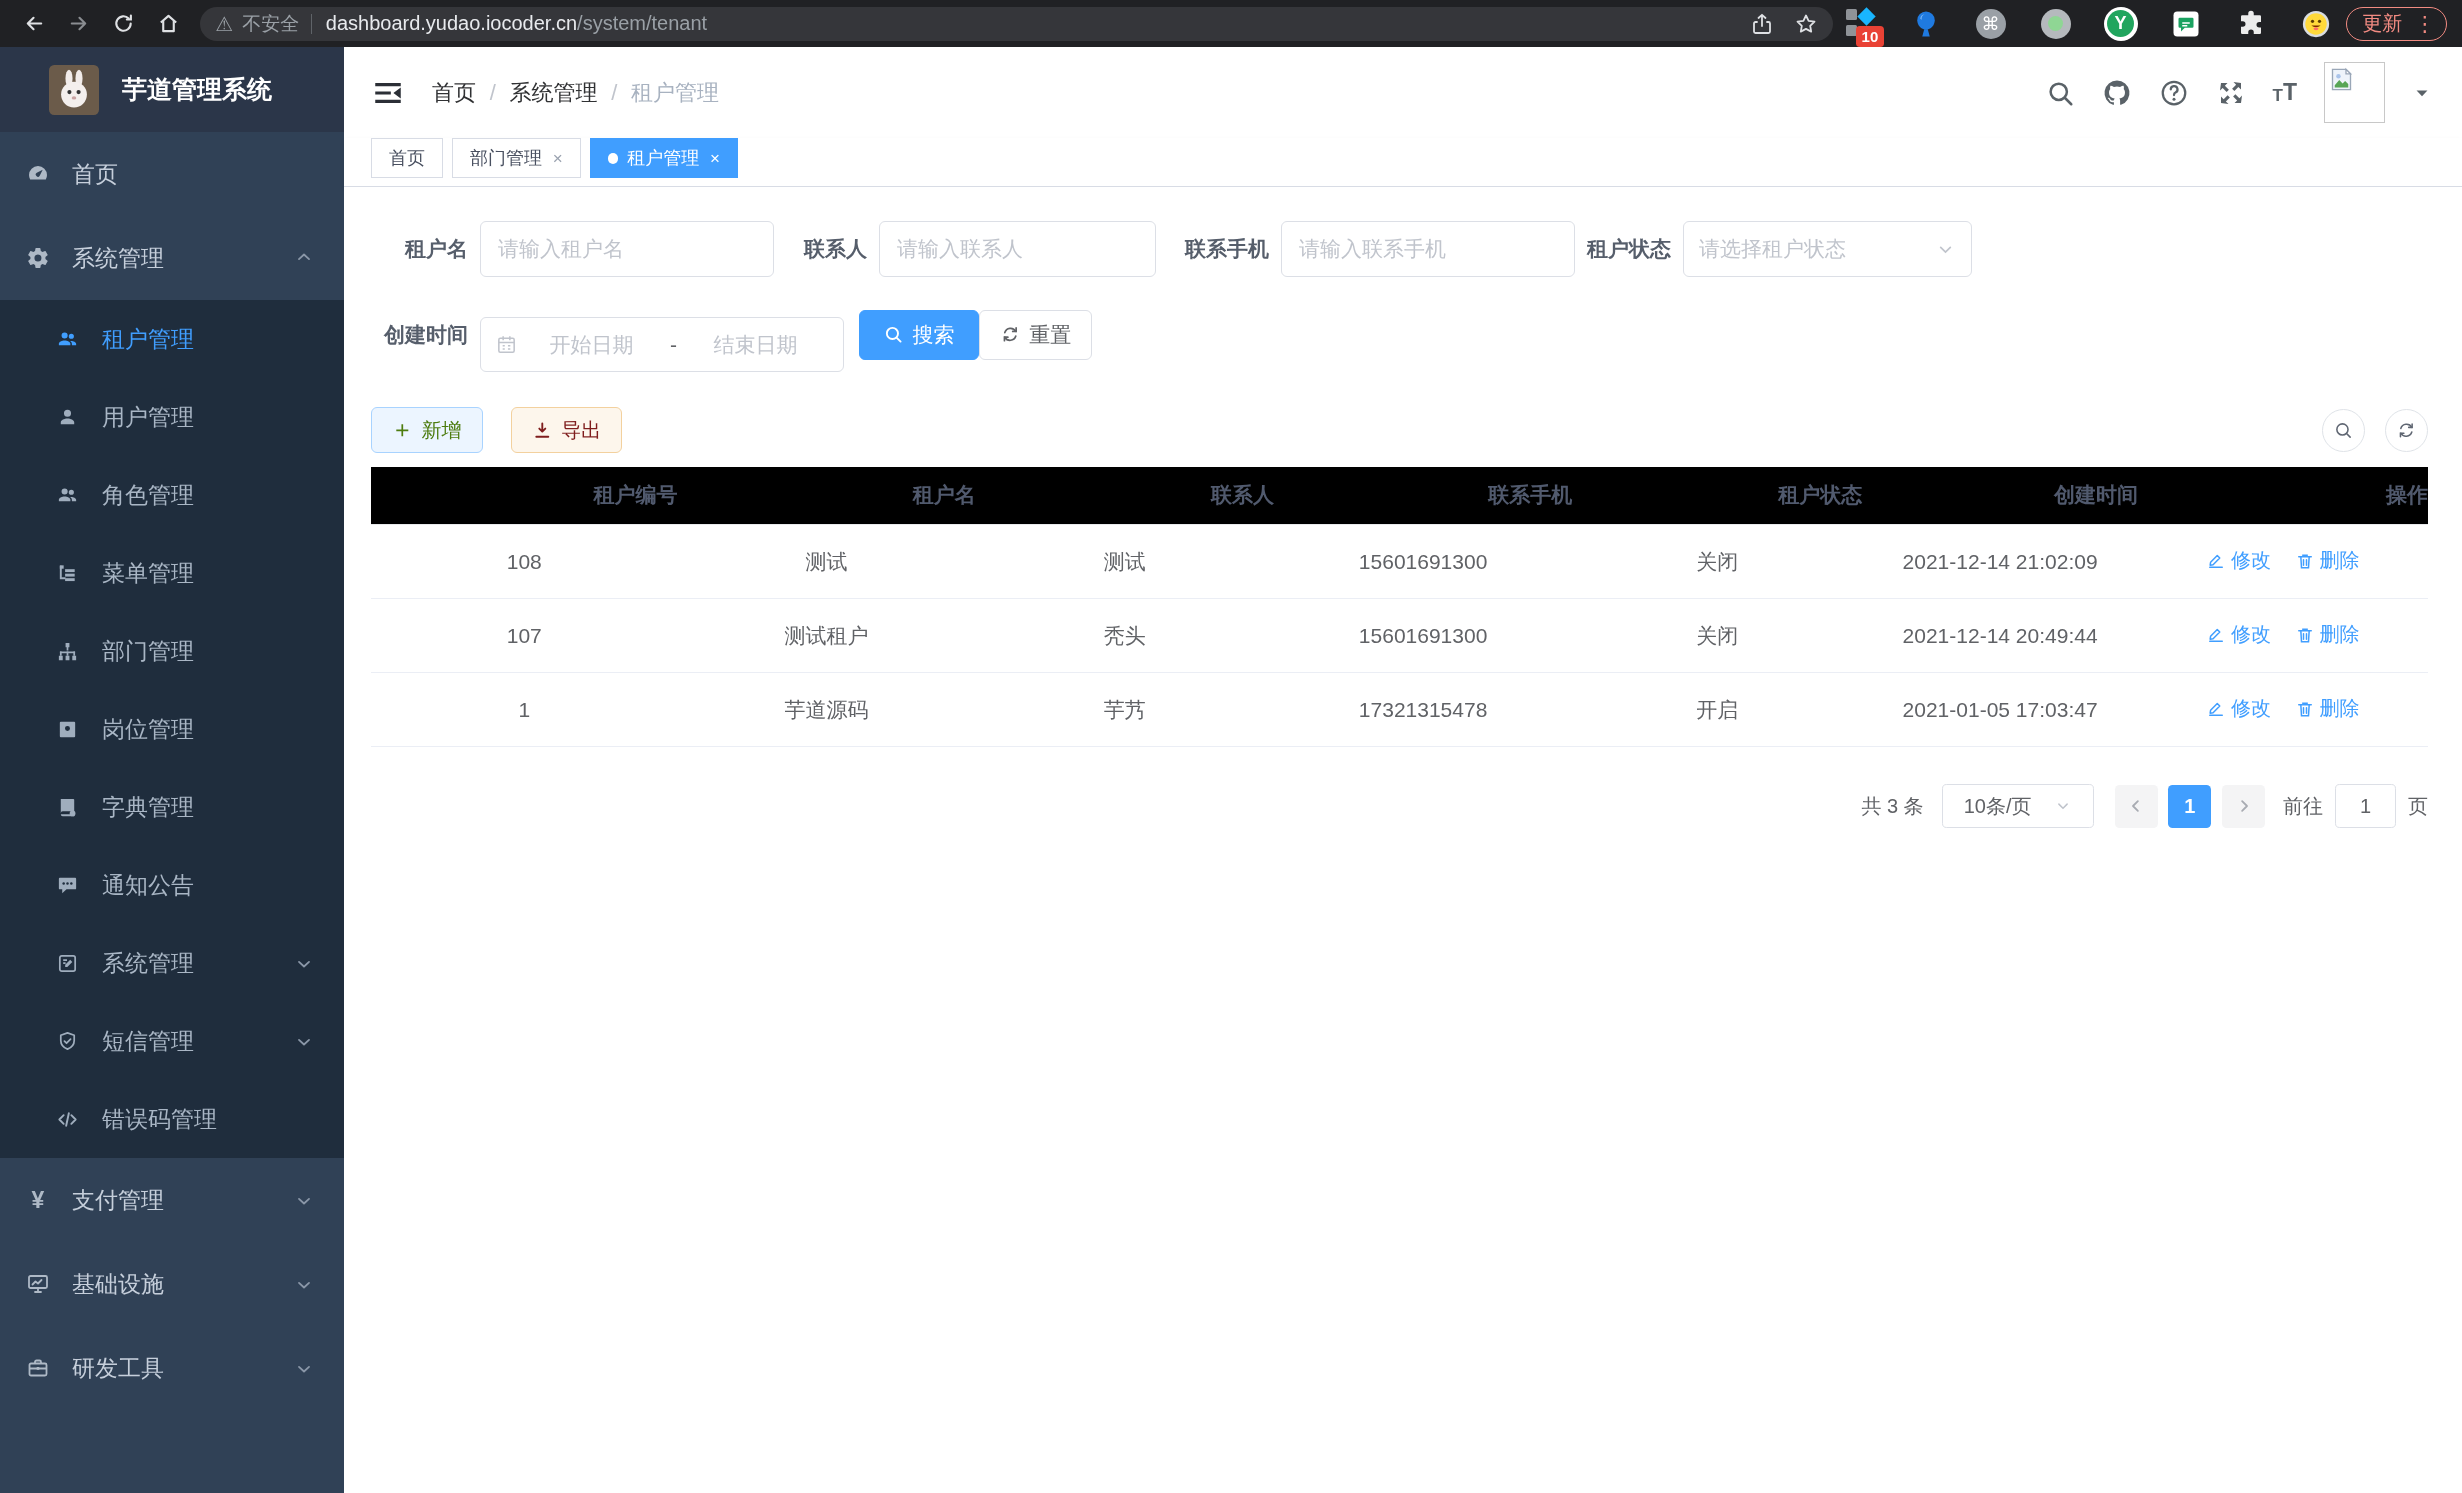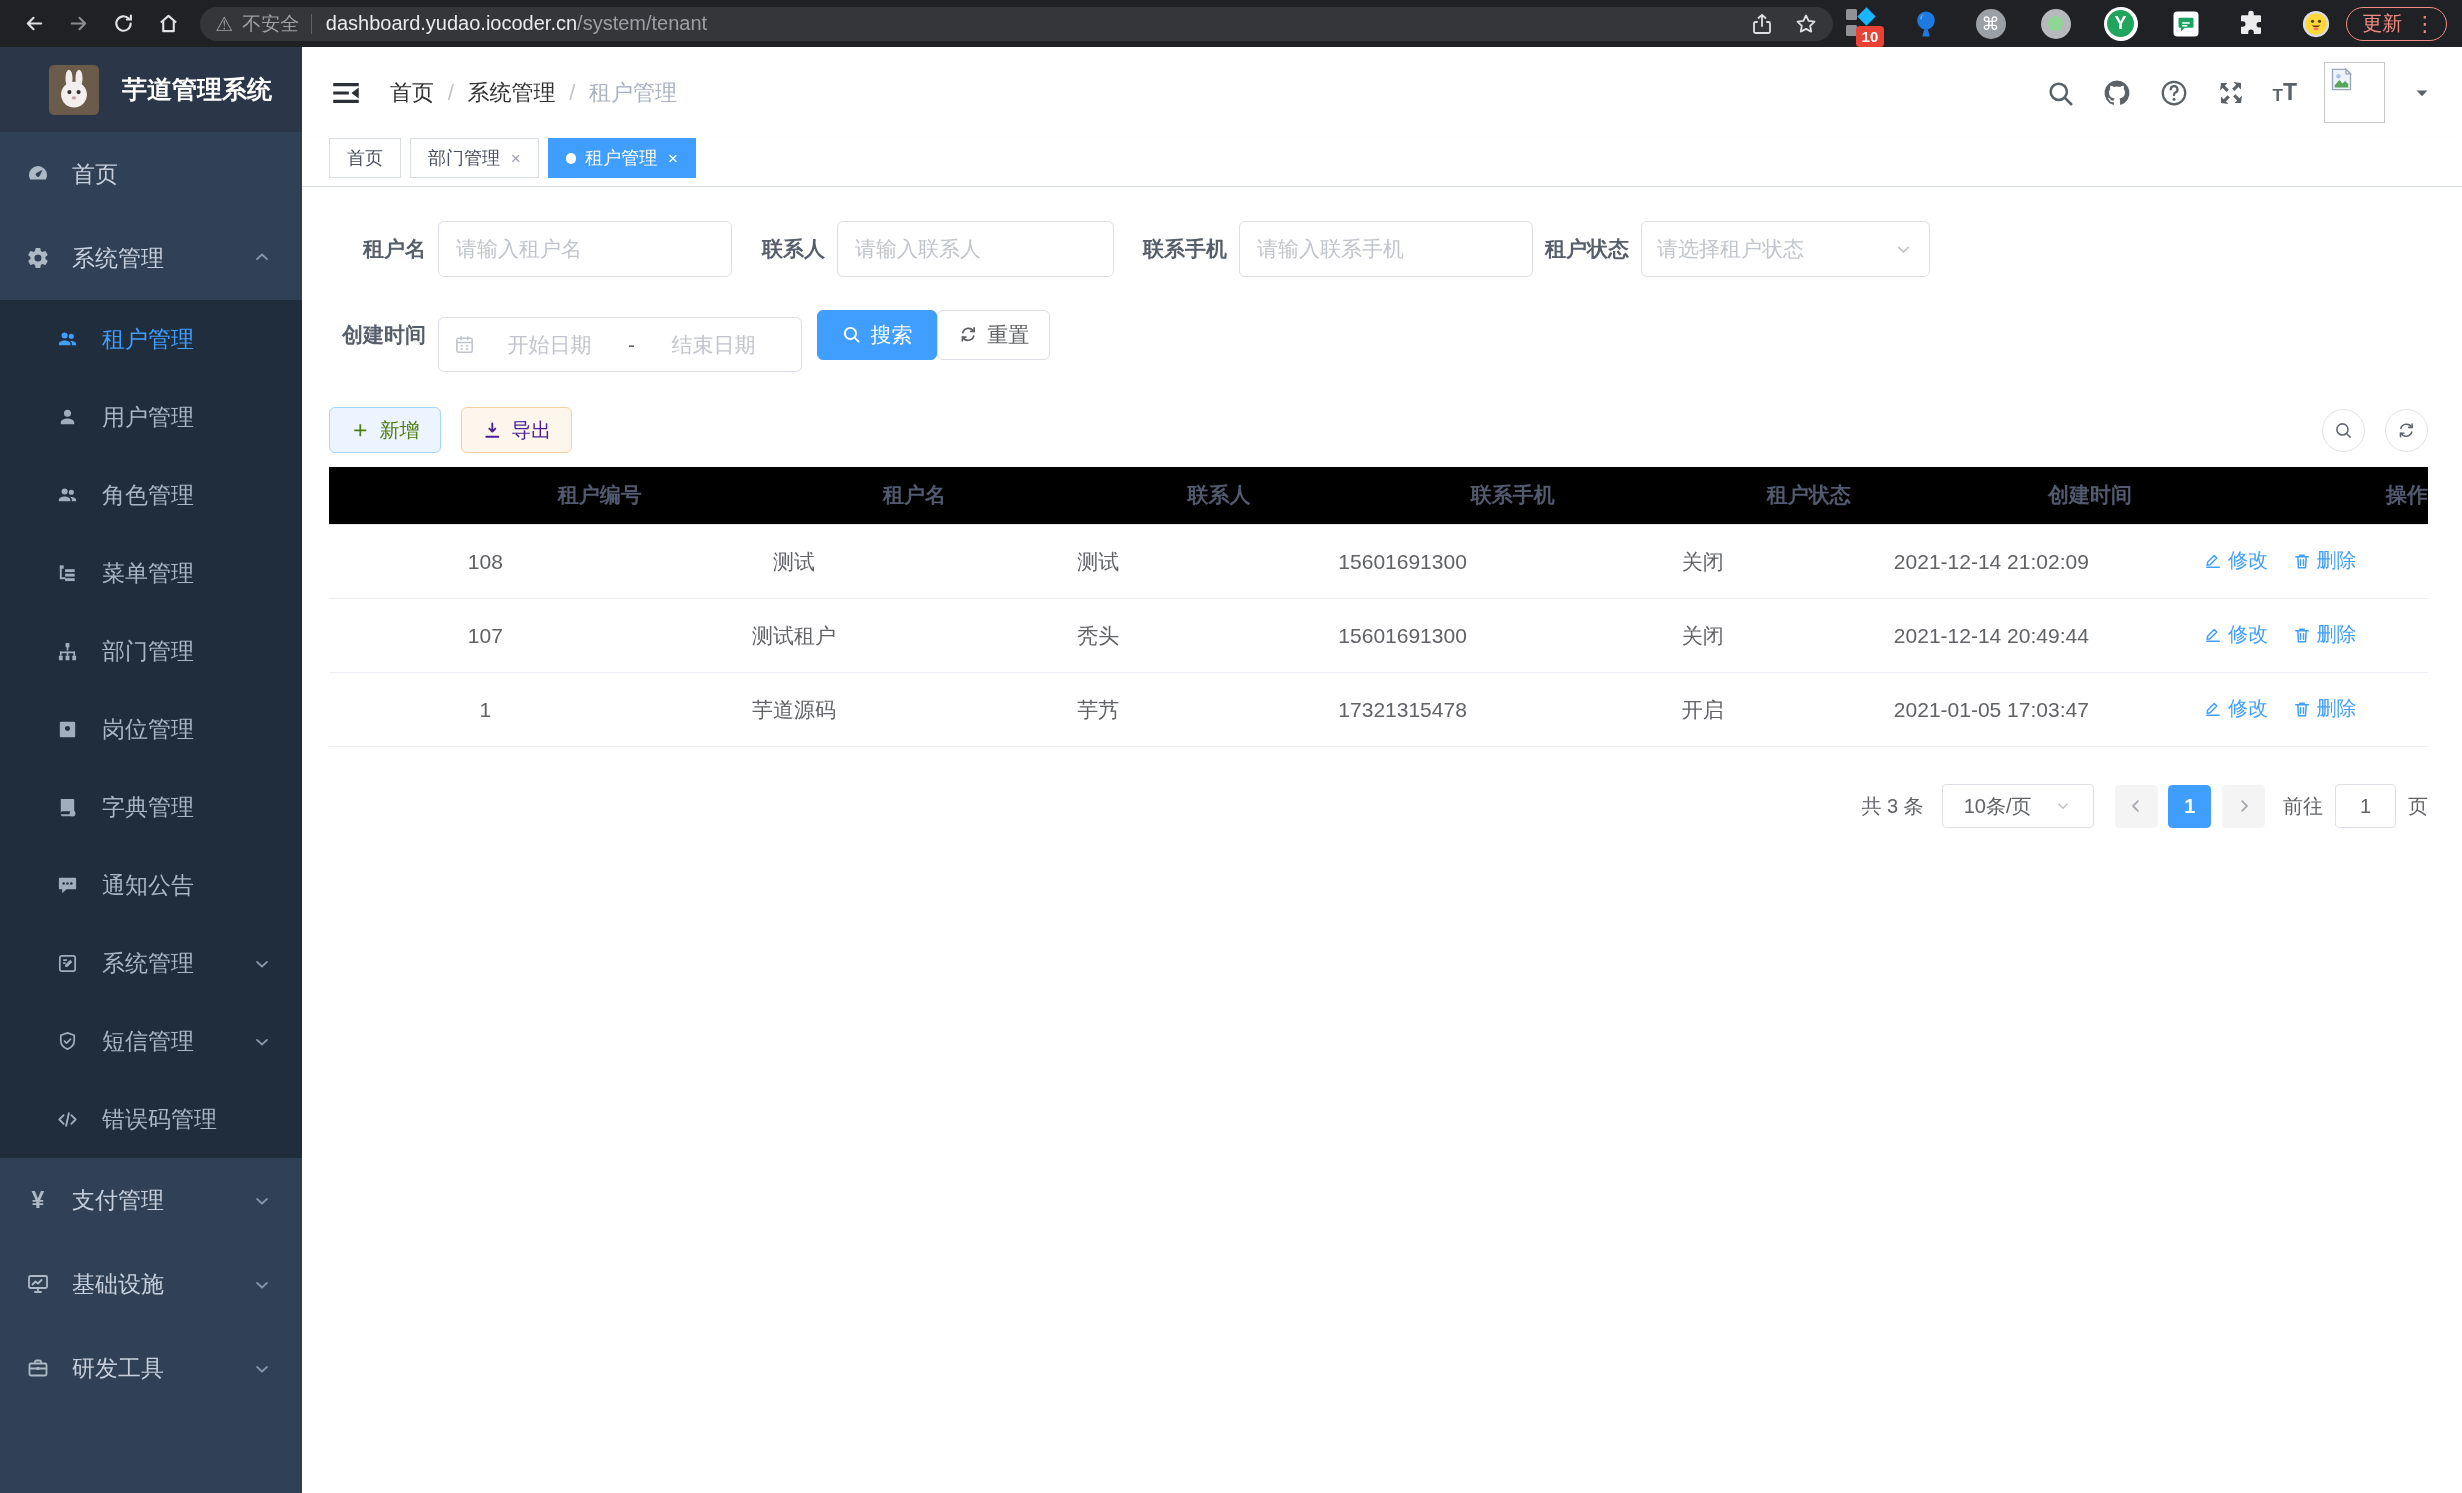--- a/index.html
+++ b/index.html
@@ -31,21 +31,21 @@
   .circle.grey { background:#9aa0a6; color:#fff; }
   .dot-circle { width:30px; height:30px; border-radius:50%; background:#b5b9bd; display:flex; align-items:center; justify-content:center; }
   .dot-circle i { width:15px; height:15px; border-radius:50%; background:#8fd694; display:block; }
   .y-circle { width:34px; height:34px; border-radius:50%; background:#fff; display:flex; align-items:center; justify-content:center; }
   .y-circle i { width:27px; height:27px; border-radius:50%; background:#21a55e; color:#fff; font-style:normal; font-weight:700; font-size:18px; display:flex; align-items:center; justify-content:center; }
   .update-btn { height:34px; border:1.5px solid #f28b82; border-radius:18px; color:#f28b82; font-size:20px; display:flex; align-items:center; padding:0 6px 0 15px; gap:7.6px; white-space:nowrap; }
   .kebab { color:#f28b82; font-size:21px; letter-spacing:0; line-height:1; padding:0 4.6px; }
 
   
   .app { display:flex; height:1447px; }
-  .sidebar { width:302px; background:#304156; flex:none; overflow:hidden; }
+  .sidebar { width:344px; background:#304156; flex:none; overflow:hidden; }
   .logo-row { height:85px; display:flex; align-items:center; padding-left:49px; gap:23px; background:#2b3649; }
   .logo { width:50px; height:50px; flex:none; }
   .logo svg { width:100%; height:100%; }
   .s-title { color:#fff; font-size:25px; font-weight:700; white-space:nowrap; }
   .s-item { display:flex; align-items:center; height:84px; padding:0 30px 0 26px; font-size:23px; color:#c6cfdb; cursor:pointer; white-space:nowrap; }
   .s-item .icon { width:24px; height:24px; margin-right:22px; color:#aeb9c6; flex:none; }
   .s-item.sub { background:#1f2d3d; height:78px; padding-left:56px; color:#a9b6c5; }
   .s-item.sub .icon { width:23px; height:23px; margin-right:23px; color:#9fadbd; }
   .s-item.active { color:#409eff; }
   .s-item.active .icon { color:#409eff; }
@@ -94,21 +94,21 @@
   .daterange { width:364px; height:55px; border:1.5px solid #dcdfe6; border-radius:6px; display:flex; align-items:center; padding:0 13.7px; background:#fff;margin-top:20px; }
   .daterange .icon { width:23px; height:23px; color:#c0c4cc; flex:none; }
   .dr-ph { flex:1; text-align:center; font-size:21px; color:#c0c4cc; white-space:nowrap; }
   .dr-sep { color:#606266; font-size:21px; padding:0 4.6px; }
   .btn { display:inline-flex; align-items:center; justify-content:center; border-radius:6px; cursor:pointer; white-space:nowrap; }
   .btn .icon { width:20.6px; height:20.6px; margin-right:9px; }
   .btn-search { height:50px; padding:0 23px; background:#409eff; color:#fff; font-size:21px; border:1.5px solid #409eff; margin-left:15px; }
   .btn-reset { height:50px; padding:0 20px; background:#fff; color:#606266; font-size:21px; border:1.5px solid #dcdfe6; }
   .toolbar { display:flex; align-items:center; margin-bottom:13.7px; }
   .btn-add { height:46px; padding:0 20px; background:#ecf5ff; color:#4d7c0f; font-size:20px; border:1.5px solid #a8d3ff; }
-  .btn-export { height:46px; padding:0 20px; background:#fdf6ec; color:#4c1d95; font-size:20px; border:1.5px solid #f3d19e; margin-left:20px;align-items:center; }
+  .btn-export { height:46px; padding:0 20px; background:#fdf6ec; color:#7f1d1d; font-size:20px; border:1.5px solid #f3d19e; margin-left:28px;align-items:center; }
   .tb-right { margin-left:auto; display:flex; gap:20px; }
   .cbtn { width:43px; height:43px; border-radius:50%; border:1.5px solid #dfe3e8; background:#fff; display:flex; align-items:center; justify-content:center; color:#5f6672; cursor:pointer; }
   .cbtn .icon { width:20.6px; height:20.6px; }
 
   
   table.grid { width:100%; border-collapse:collapse; table-layout:fixed; }
   .grid th { background:#000000; color:#515a6e; font-size:21px; font-weight:700; height:58px; text-align:right; }
   .grid td { height:74px; text-align:center; font-size:21px; color:#606266; border-bottom:1.5px solid #ebeef5; }
   .grid thead tr { border-bottom:1.5px solid #e8eaec; }
   .act-link { color:#409eff; font-size:20px; text-decoration:none; display:inline-flex; align-items:center; cursor:pointer; }

